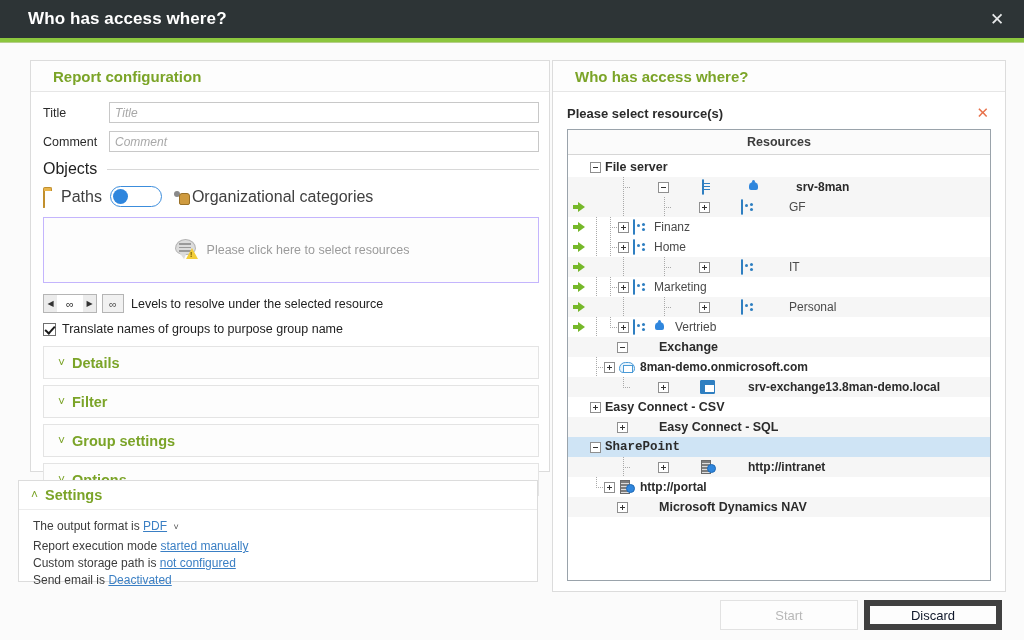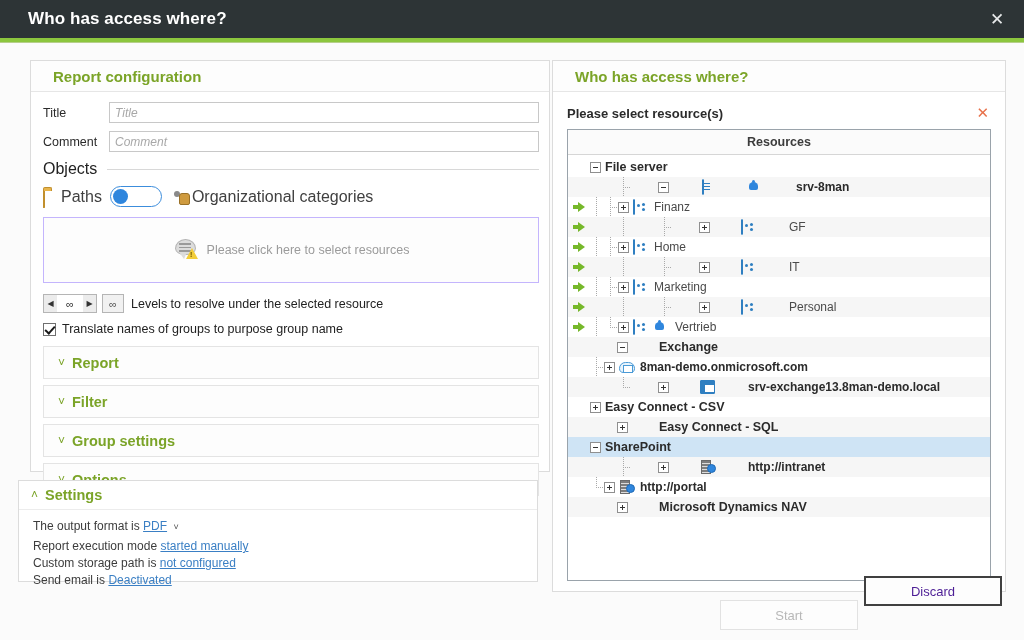--- a/index.html
+++ b/index.html
@@ -206,21 +206,21 @@
     display: flex; align-items: center; justify-content: center;
     font-size: 12.5px; font-weight: bold; color: #3c3c3c;
   }
   .tree-rows { padding: 2px 0 0 0; }
 
   .trow {
     height: 20px; display: flex; align-items: center;
     font-size: 12px; cursor: pointer; position: relative;
   }
   .trow.alt { background: #f6f6f6; gap: 27px; }
-  .trow.sel { background: #cfe4f5; }
+  .trow.sel { background: #cfe4f5; font-family: Liberation Mono, monospace; }
 
   .arrow-cell { width: 22px; display: flex; justify-content: center; }
   .arrow-green {
     width: 0; height: 0; position: relative;
     border-top: 5px solid transparent; border-bottom: 5px solid transparent;
     border-left: 7px solid #76b82a; margin-left: 5px;
   }
   .arrow-green::before {
     content: ""; position: absolute; left: -12px; top: -2px;
     width: 7px; height: 4px; background: #76b82a;
@@ -300,21 +300,21 @@
   
   .btn {
     position: absolute; height: 30px; width: 138px;
     display: flex; align-items: center; justify-content: center;
     font-size: 13px; background: #fdfdfd; cursor: pointer;
   }
   #btn-start {
     left: 720px; top: 600px; border: 1px solid #e2e2e2; color: #b8b8b8;
   }
   #btn-discard {
-    left: 864px; top: 576px; border: 2px solid #404040; color: #4c1d95;
+    left: 864px; top: 600px; border: 6px solid #404040; color: #0f172a;
   }
 </style>
 </head>
 <body>
 
 <div id="app">
 
   <div class="titlebar">
     <div class="titlebar-text">Who has access where?</div>
     <div class="titlebar-close">✕</div>
@@ -377,21 +377,21 @@
         <div class="levels-text">Levels to resolve under the selected resource</div>
       </div>
 
       <div class="check-row">
         <div class="checkbox"></div>
         <div class="check-text">Translate names of groups to purpose group name</div>
       </div>
 
       <div class="accordion">
         <div class="acc-chev">˅</div>
-        <div class="acc-label">Report</div>
+        <div class="acc-label">Details</div>
       </div>
       <div class="accordion">
         <div class="acc-chev">˅</div>
         <div class="acc-label">Filter</div>
       </div>
       <div class="accordion">
         <div class="acc-chev">˅</div>
         <div class="acc-label">Group settings</div>
       </div>
       <div class="accordion">
@@ -449,49 +449,49 @@
               <div class="arrow-cell"></div>
               <span class="tline">
                 <span class="v"></span>
                 <span class="h"></span>
               </span>
               <span class="expander"></span>
               <span class="node-icon"><span class="ic-server"></span></span>
               <span class="node-icon"><span class="ic-bell"></span></span>
               <span class="node-label bold">srv-8man</span>
             </div>
-            <div class="trow">
+            <div class="trow alt">
               <div class="arrow-cell">
                 <div class="arrow-green"></div>
               </div>
               <span class="tline">
                 <span class="v"></span>
               </span>
               <span class="tline">
                 <span class="v"></span>
                 <span class="h"></span>
               </span>
               <span class="expander plus"></span>
               <span class="node-icon"><span class="ic-share"></span></span>
-              <span class="node-label">Finanz</span>
-            </div>
-            <div class="trow alt">
+              <span class="node-label">GF</span>
+            </div>
+            <div class="trow">
               <div class="arrow-cell">
                 <div class="arrow-green"></div>
               </div>
               <span class="tline">
                 <span class="v"></span>
               </span>
               <span class="tline">
                 <span class="v"></span>
                 <span class="h"></span>
               </span>
               <span class="expander plus"></span>
               <span class="node-icon"><span class="ic-share"></span></span>
-              <span class="node-label">GF</span>
+              <span class="node-label">Finanz</span>
             </div>
             <div class="trow">
               <div class="arrow-cell">
                 <div class="arrow-green"></div>
               </div>
               <span class="tline">
                 <span class="v"></span>
               </span>
               <span class="tline">
                 <span class="v"></span>

